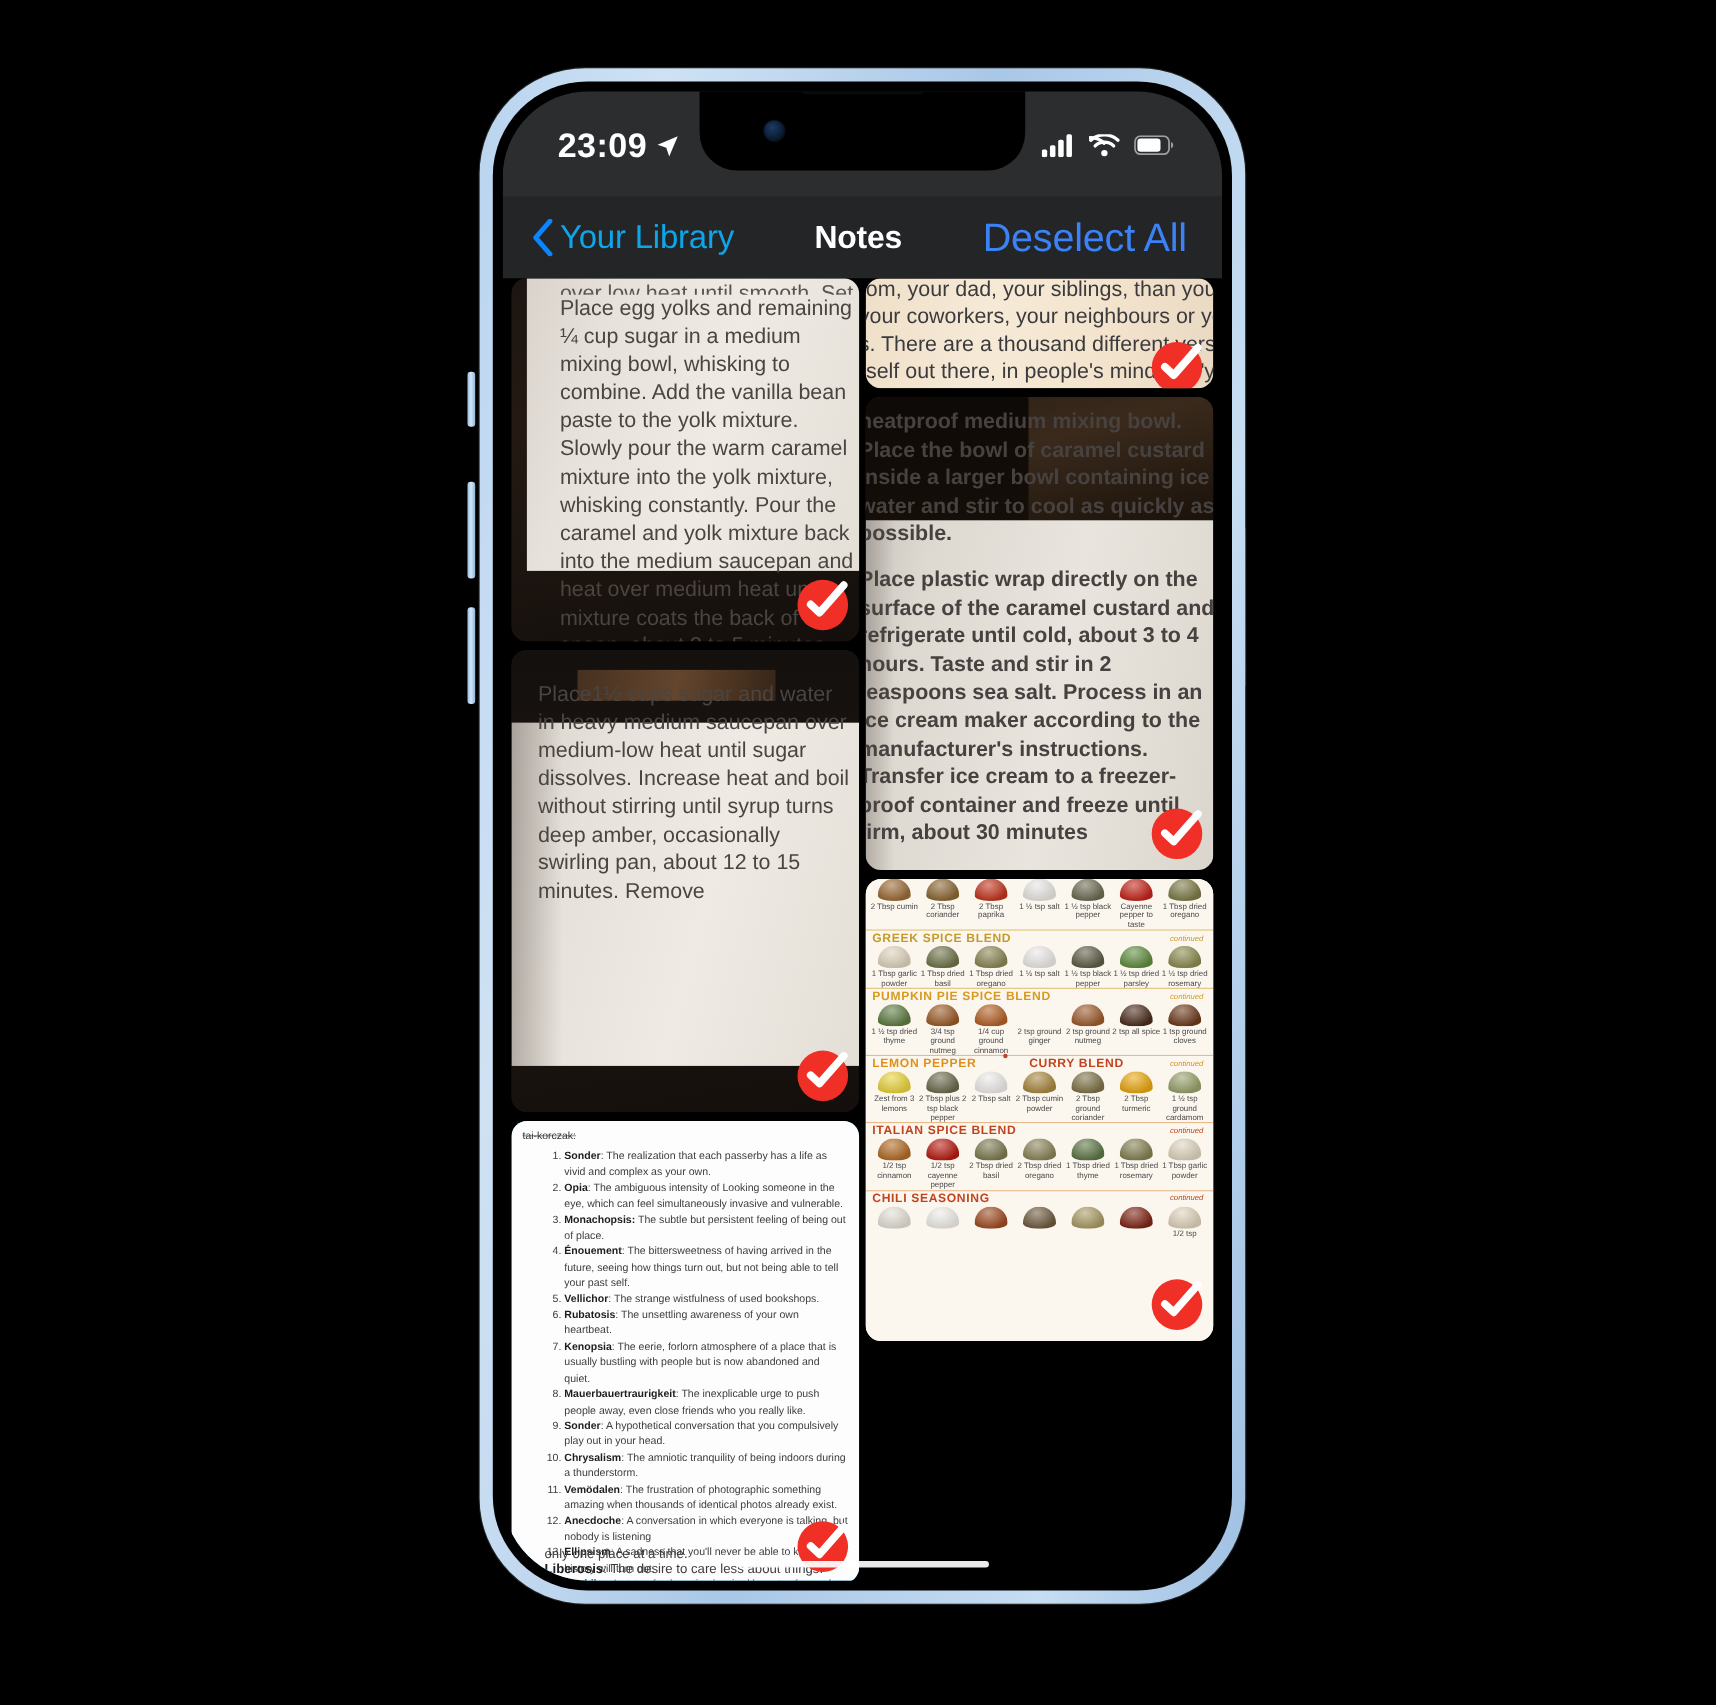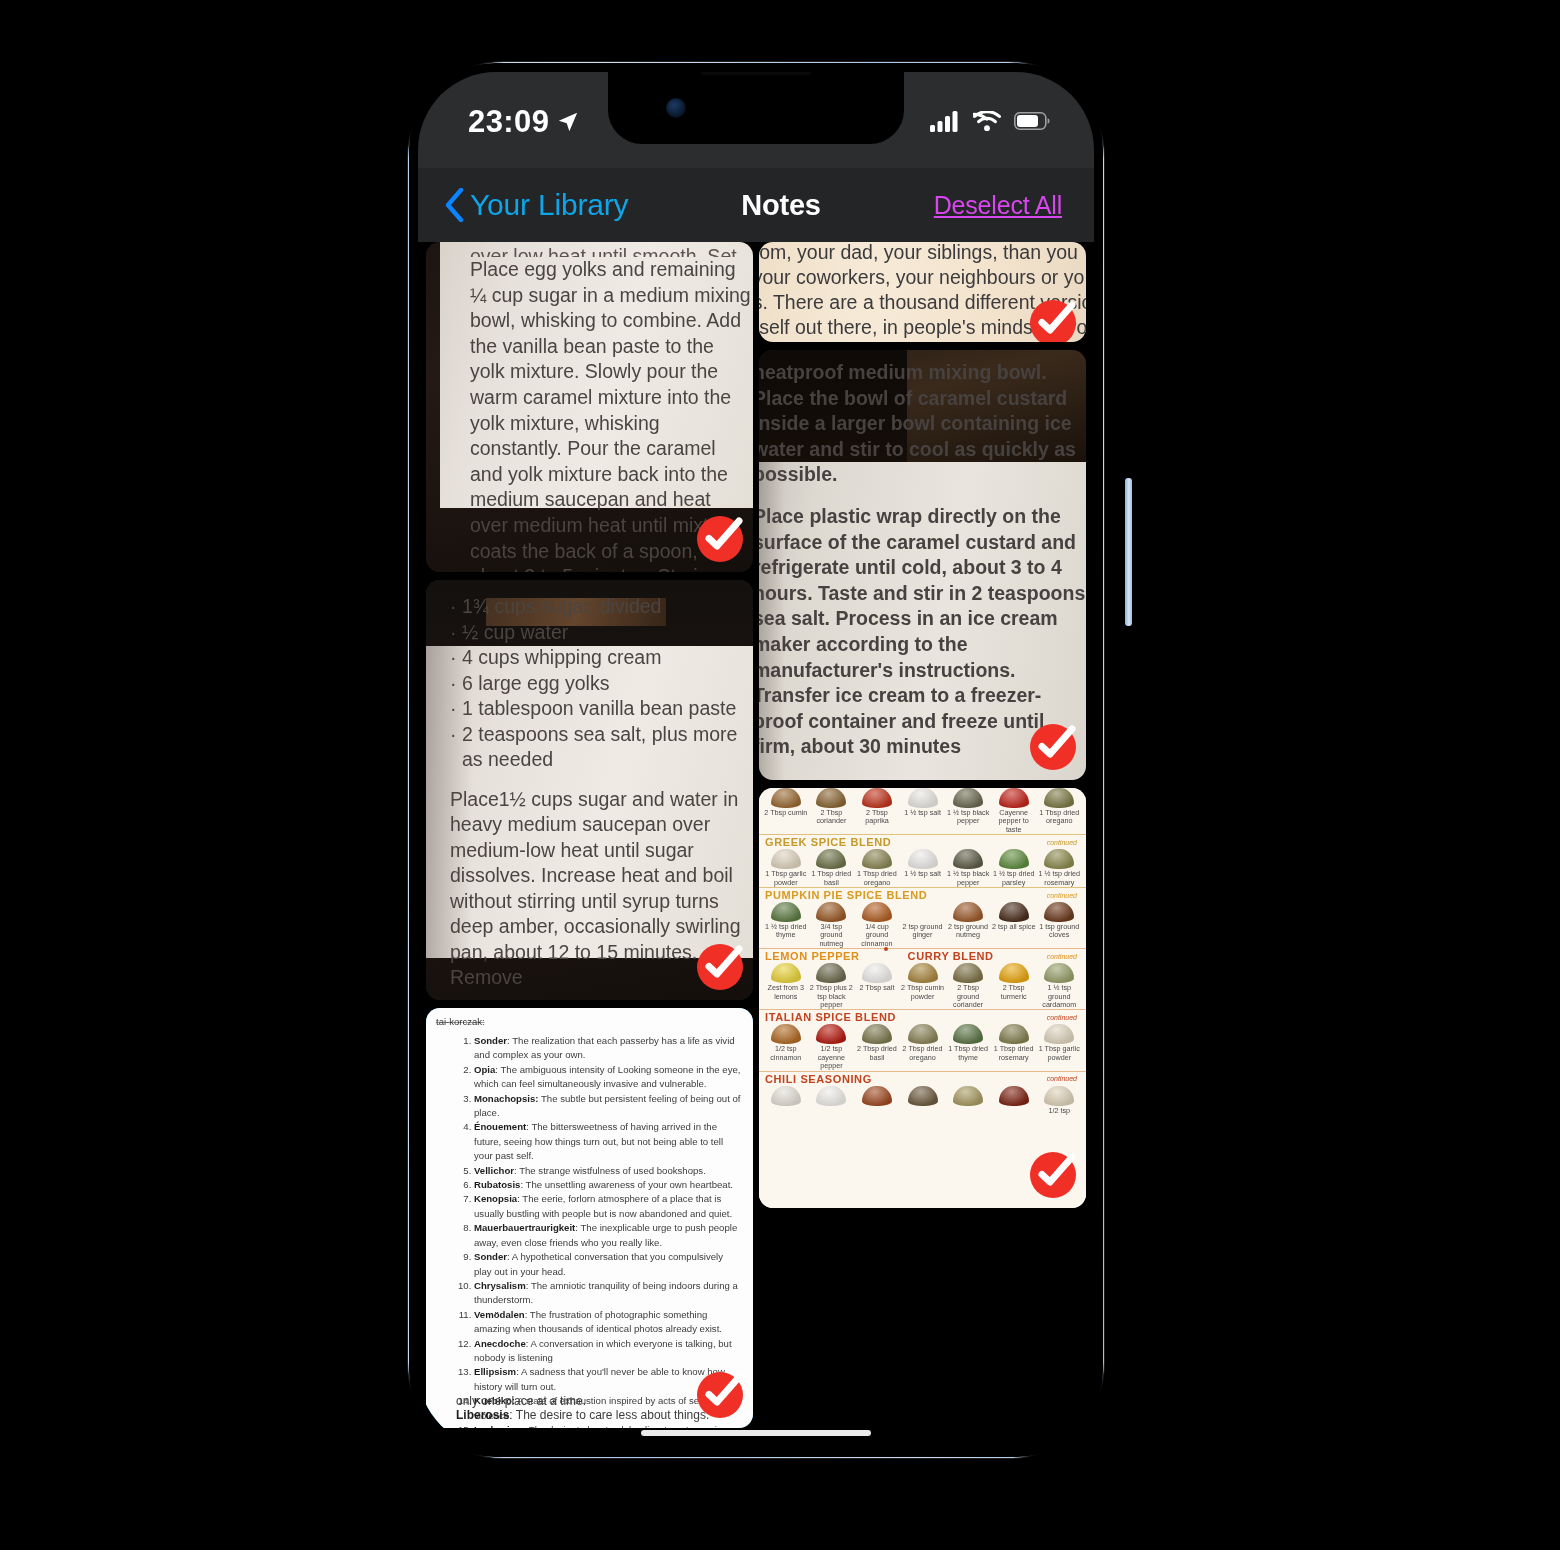--- a/index.html
+++ b/index.html
@@ -8,25 +8,25 @@
     background: #000;
     font-family: "Liberation Sans", sans-serif;
     overflow: hidden;
   }
 
   
   #stage { position: relative; width: 1560px; height: 1550px; background:#000; }
 
   #phone {
     position: absolute;
-    left: 408px; top: 62px;
+    left: 436px; top: 62px;
     width: 696px; height: 1396px;
     border-radius: 96px;
     background: linear-gradient(100deg,#b9d4ef 0%, #cfe2f4 18%, #a9c7e6 50%, #c6ddf2 80%, #9fc0e2 100%);
-    padding: 1px;
+    padding: 12px;
     box-shadow: 0 0 0 1px rgba(255,255,255,.12);
   }
   #phone-inner {
     position: relative;
     width: 100%; height: 100%;
     border-radius: 86px;
     background: #000;
     padding: 9px;
   }
   #screen {
@@ -79,21 +79,21 @@
   #nav-bar {
     position:absolute; top: 96px; left:0; width:100%; height: 74px;
     background: #242527; z-index: 28;
     display:flex; align-items:center; justify-content:space-between;
     padding: 0 32px 0 26px;
   }
   #nav-back { display:flex; align-items:center; gap:6px; cursor:pointer; }
   #chev { width: 20px; height: 34px; flex:none; }
   #nav-back-label { color:#0ea5e9; font-size: 30px; letter-spacing:-.2px; }
   #nav-title { color:#fff; font-size: 29px; font-weight: 700; letter-spacing:-.2px; }
-  #nav-action { color:#d946ef; font-size: 25px; letter-spacing:-.2px; cursor:pointer;text-decoration:underline; }
+  #nav-action { color:#3b82f6; font-size: 36px; letter-spacing:-.2px; cursor:pointer; }
 
   
   #grid {
     position:absolute; top: 170px; left:0; width: 100%; bottom: 0;
     background:#000;
     display:flex; gap: 6px; padding: 0 8px;
     overflow:hidden;
   }
   .col { flex: 1 1 0; display:flex; flex-direction:column; gap: 8px; }
   .col.right { margin-top: 0; }
@@ -307,28 +307,20 @@
               </div>
             </div>
 
             <div class="tile" id="t2">
               <div class="dark-wood"></div>
               <div class="dk"></div>
               <div class="streak"></div>
               <div class="paper"></div>
               <div class="shade"></div>
               <div class="ptext">
-                <ul class="ing">
-                  <li>1¾ cups sugar, divided</li>
-                  <li>½ cup water</li>
-                  <li>4 cups whipping cream</li>
-                  <li>6 large egg yolks</li>
-                  <li>1 tablespoon vanilla bean paste</li>
-                  <li>2 teaspoons sea salt, plus more as needed</li>
-                </ul>
                 <div class="para">Place1½ cups sugar and water in heavy medium saucepan over medium-low heat until sugar dissolves. Increase heat and boil without stirring until syrup turns deep amber, occasionally swirling pan, about 12 to 15 minutes. Remove</div>
               </div>
               <div class="badge">
                 <div class="circ"></div>
                 <svg viewBox="0 0 58 58">
                     <path d="M16 30.5 24 38 46 13" stroke="#fff" stroke-width="7" fill="none" stroke-linecap="round" stroke-linejoin="round"></path>
                   </svg>
               </div>
             </div>
 

